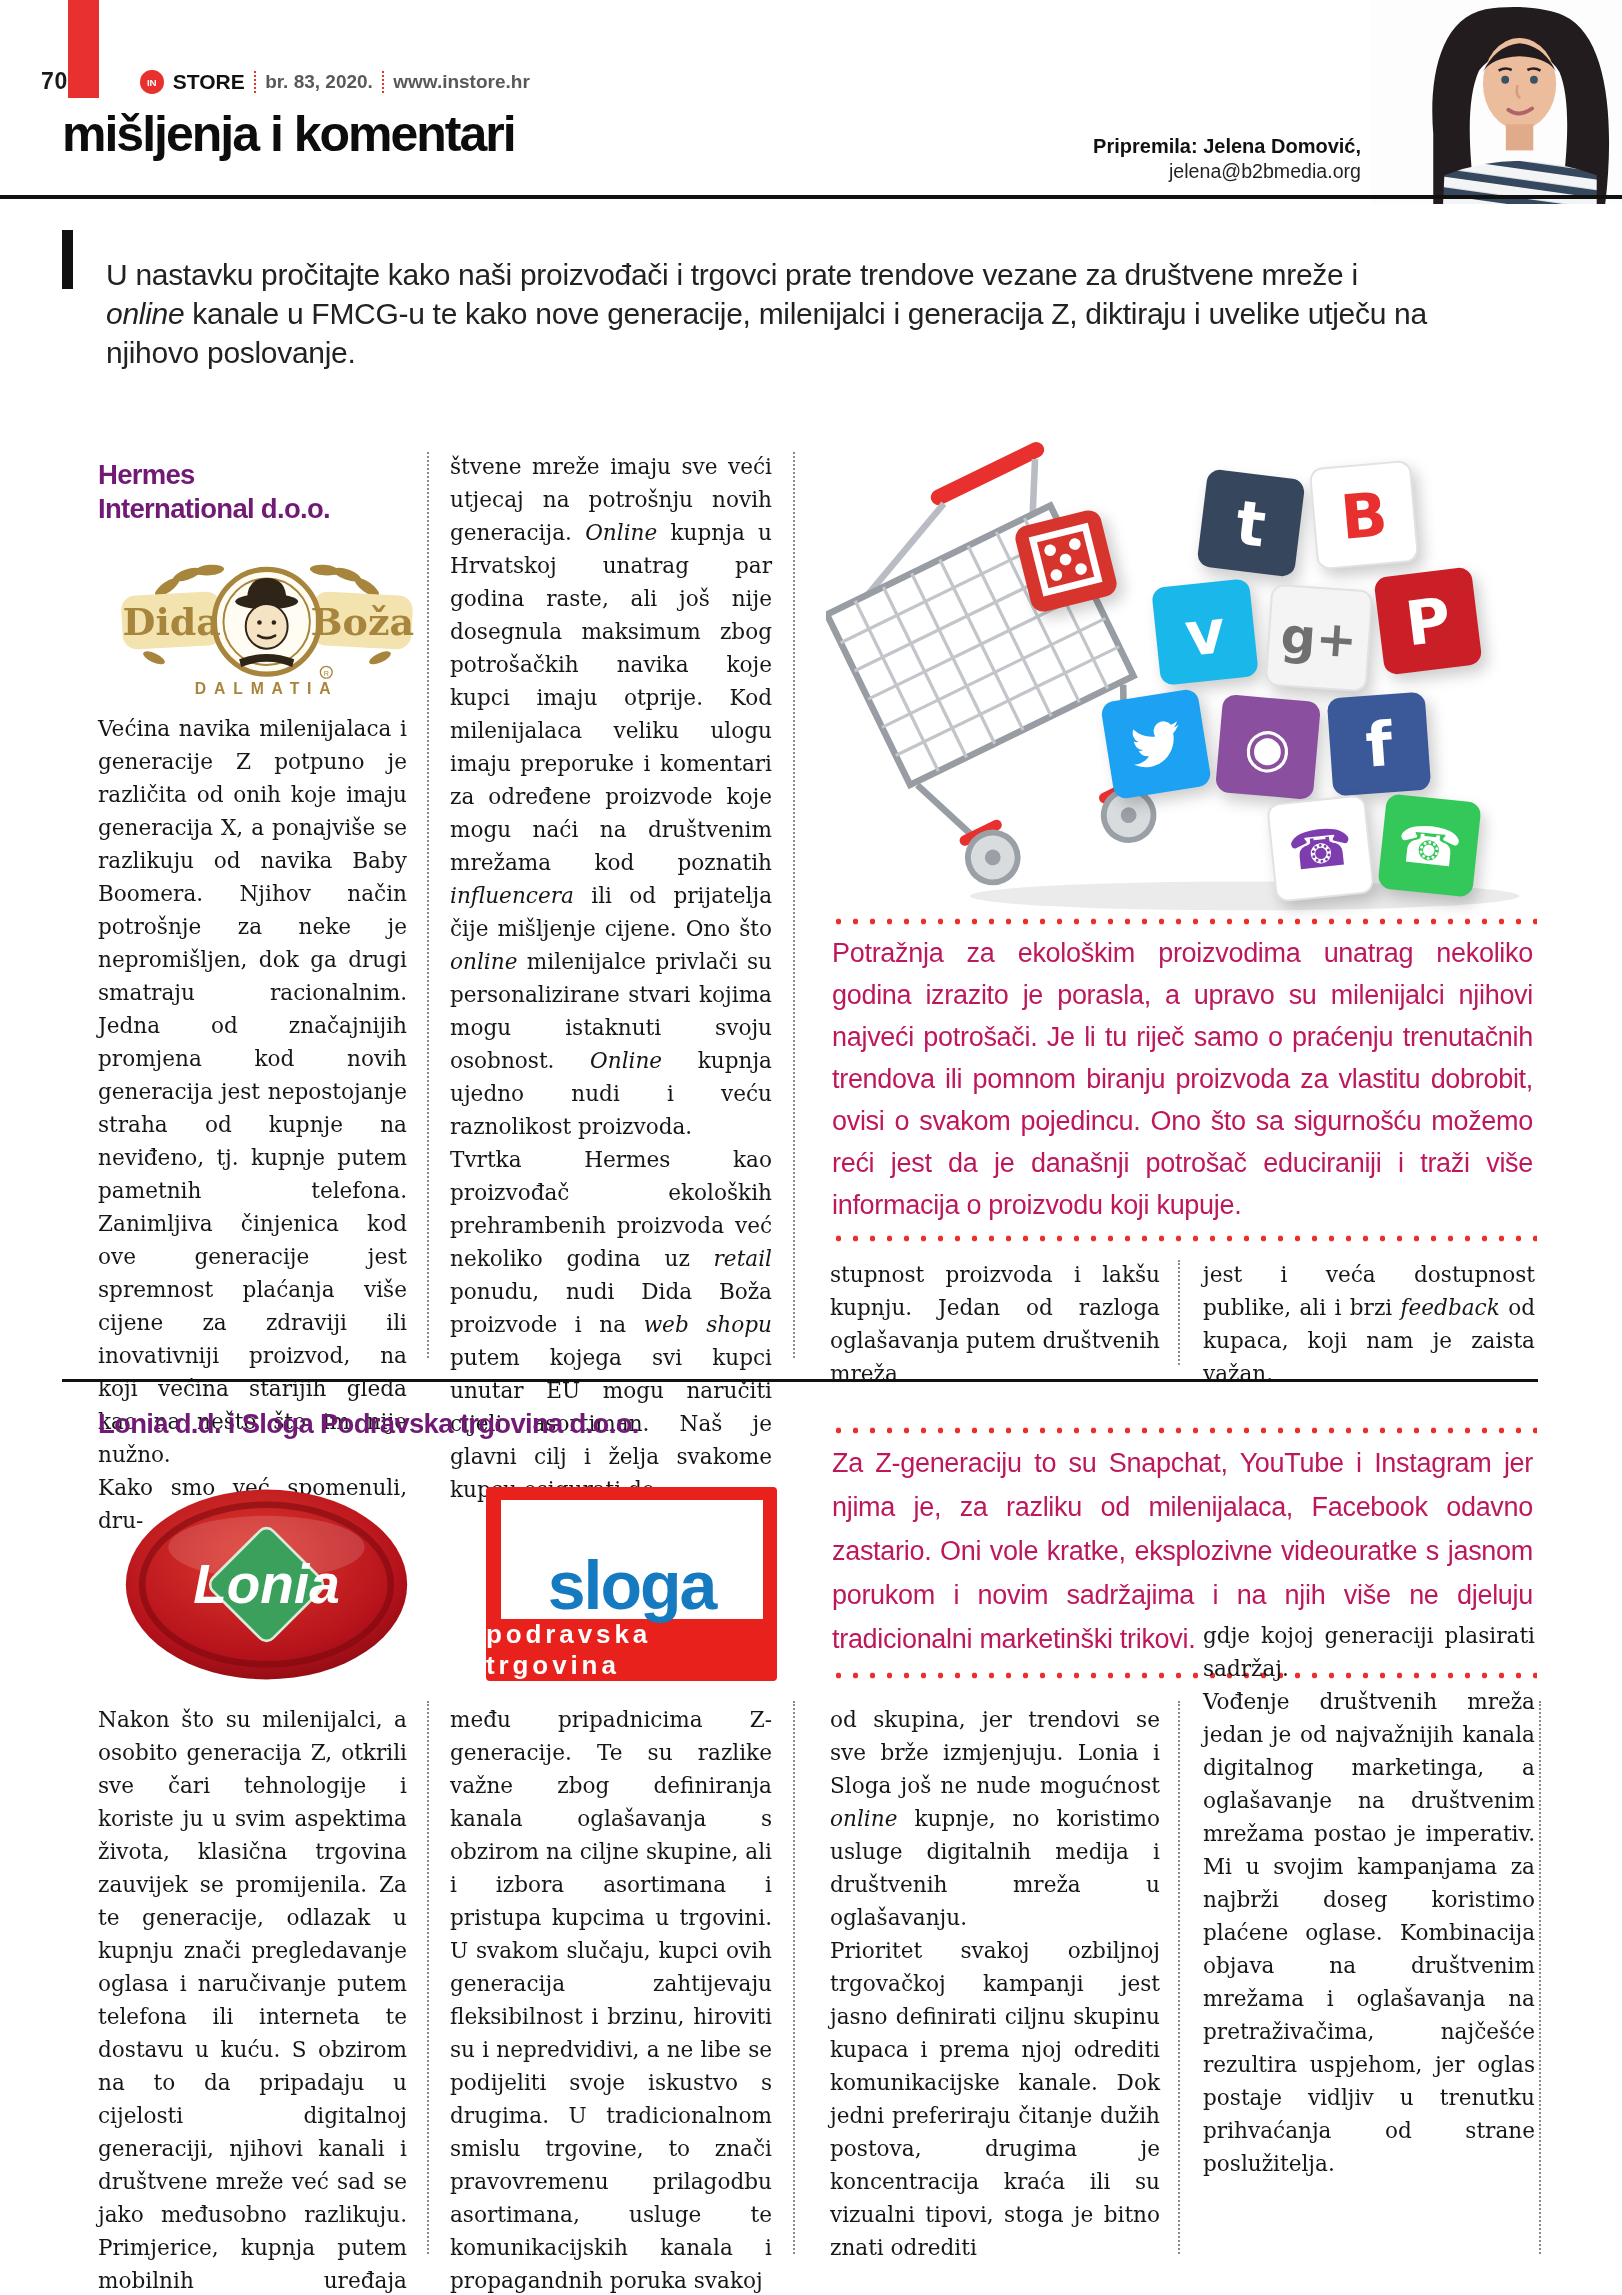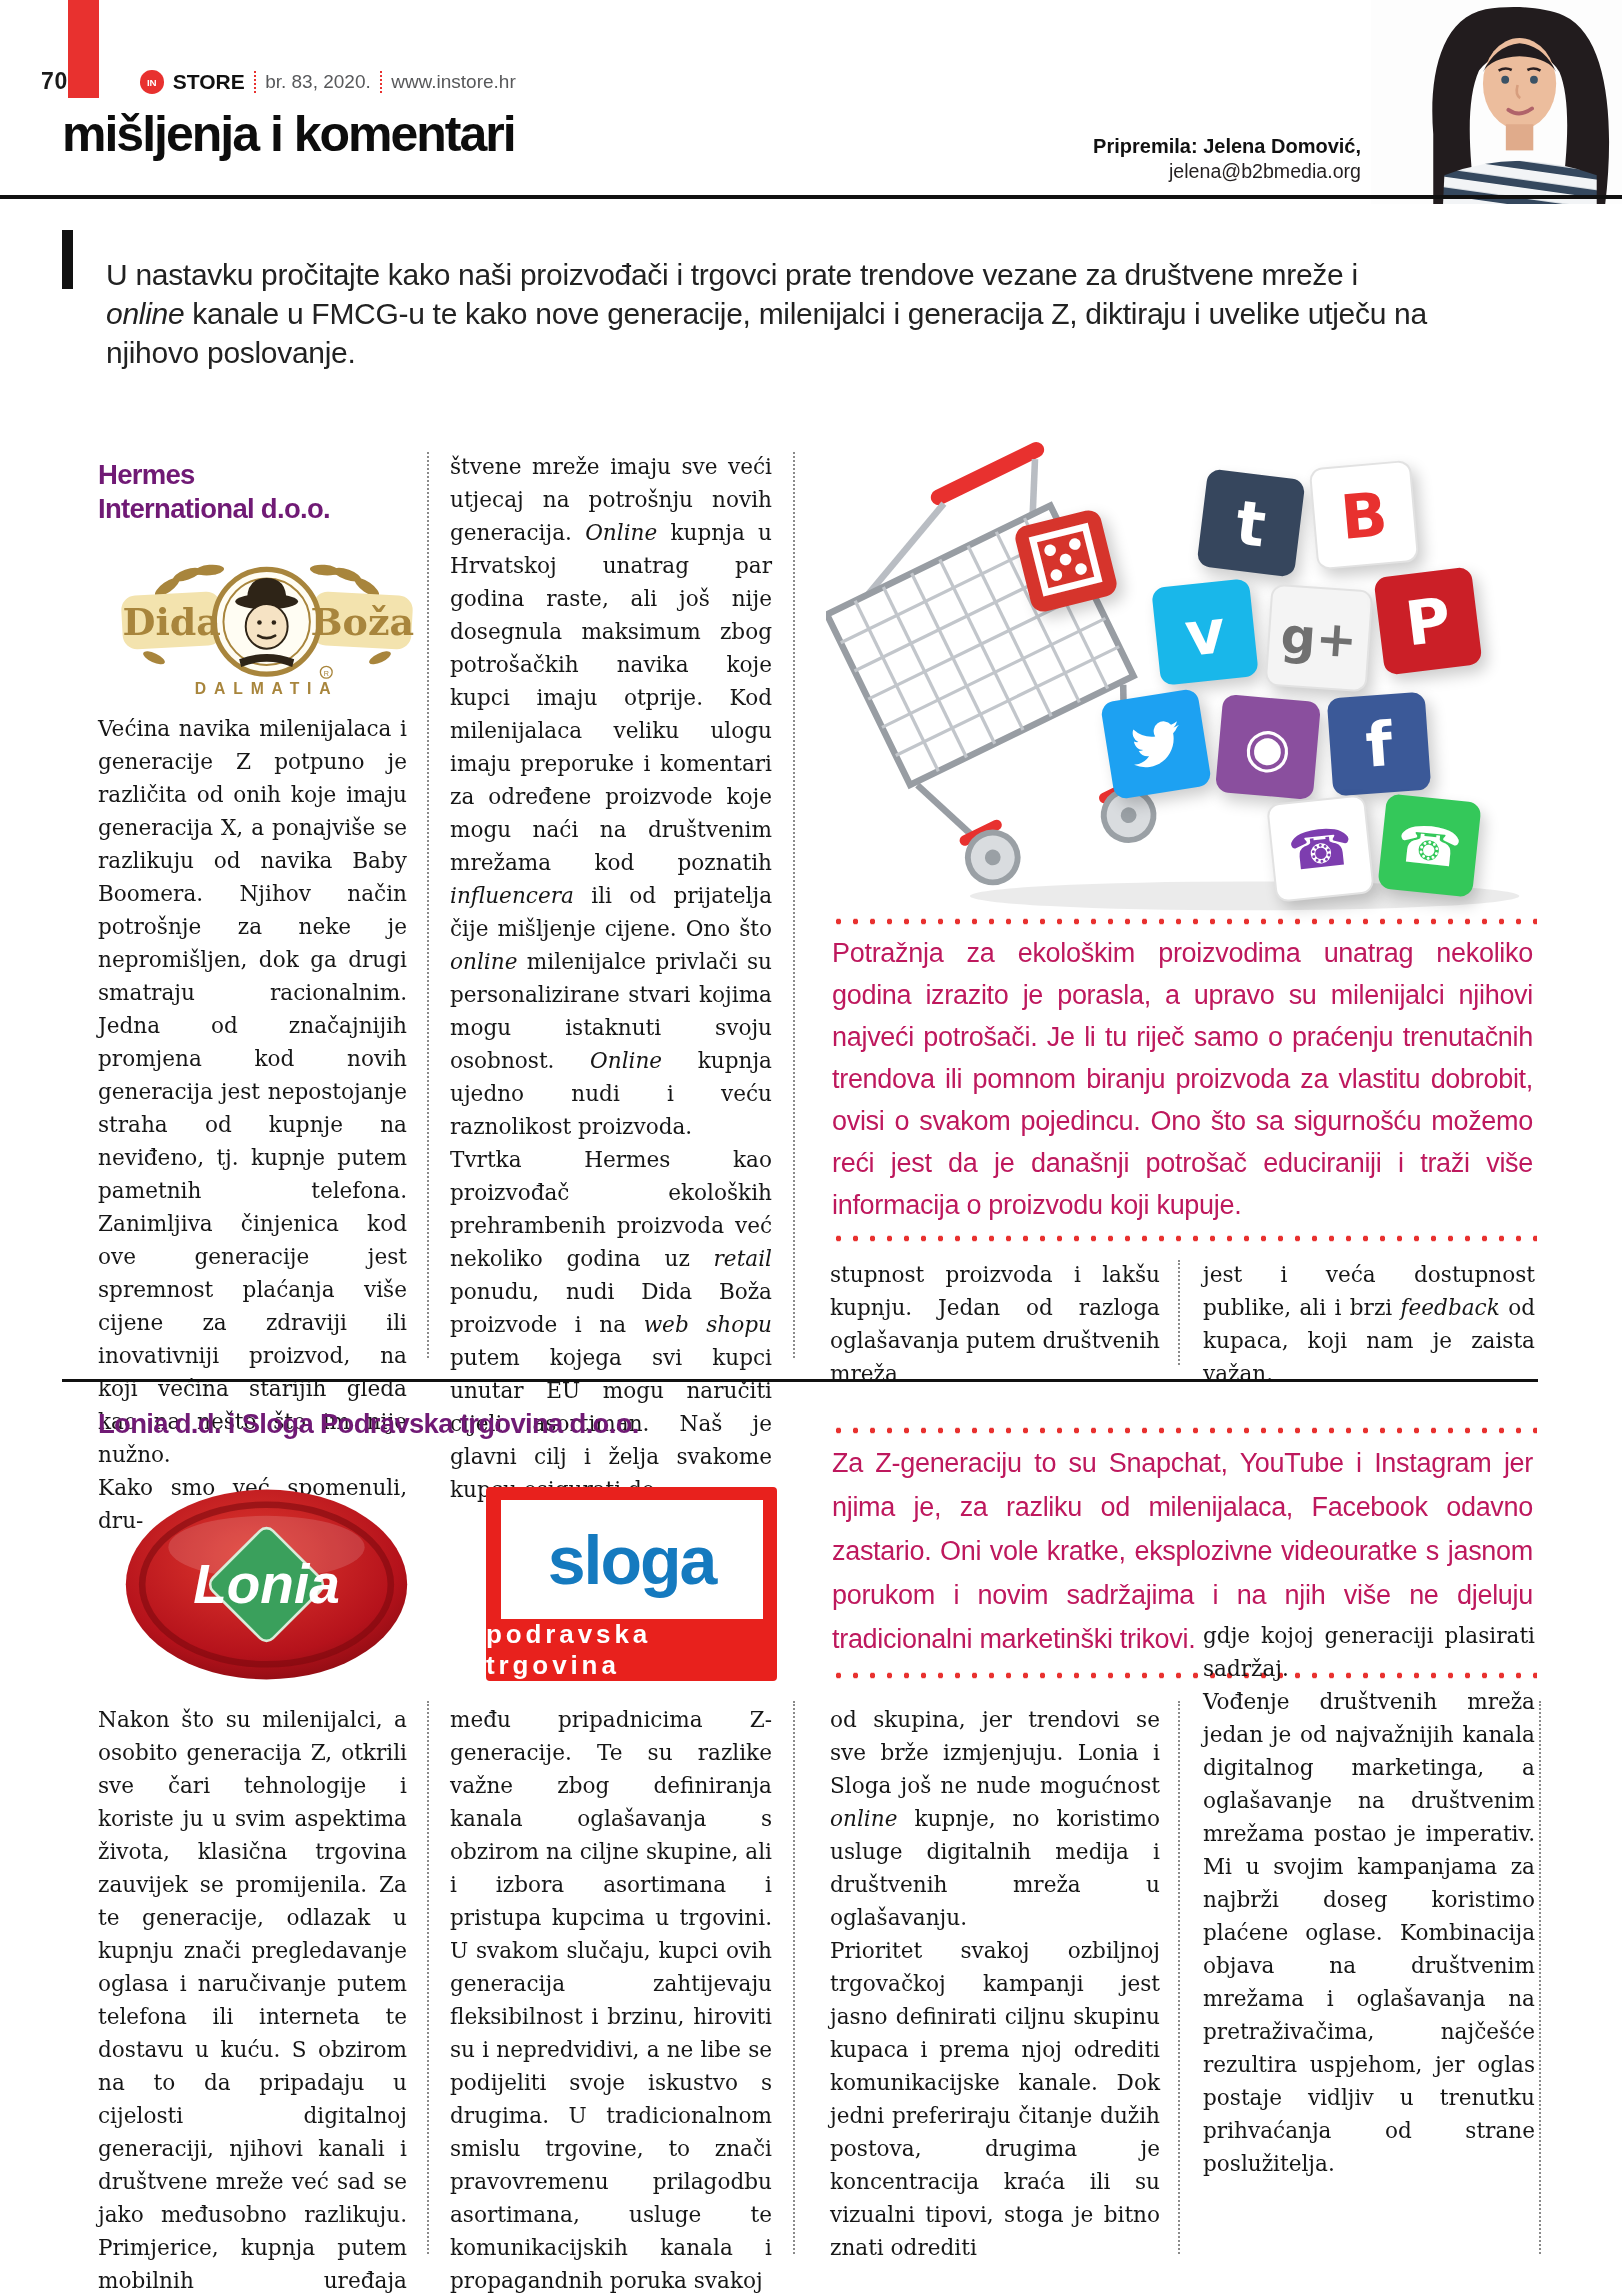--- a/index.html
+++ b/index.html
@@ -8,21 +8,21 @@
   .abs{position:absolute;}
 
   
   .page-num{left:41px;top:68px;font-size:23px;font-weight:800;letter-spacing:0.7px;}
   .red-bar{left:68px;top:0;width:31px;height:98px;background:#e8312f;}
   .logo-row{left:140px;top:69px;height:26px;display:flex;align-items:center;gap:9.2px;}
   .logo-circle{width:23.6px;height:23.6px;border-radius:50%;background:#e8312f;color:#fff;
                display:flex;align-items:center;justify-content:center;font-size:9.8px;font-weight:800;}
   .logo-store{font-size:21px;font-weight:800;letter-spacing:0;color:#111;}
   .meta-sep{width:0;height:22px;border-left:2.6px dotted #e8312f;}
-  .meta-text{font-size:19px;color:#58595b;font-weight:400;}
+  .meta-text{font-size:19px;color:#58595b;font-weight:700;}
   .main-title{left:62px;top:105px;font-size:50px;font-weight:800;letter-spacing:-2px;color:#0d0d0d;}
   .byline-block{left:851px;top:133px;width:510px;text-align:right;line-height:1.3;}
   .byline-name{font-size:20px;font-weight:800;color:#111;}
   .byline-email{font-size:19.6px;font-weight:400;color:#231f20;}
   .rule-header{left:0;top:195px;width:1623px;height:3.9px;background:#111;}
   .tick{left:62px;top:230px;width:10.5px;height:59px;background:#111;}
   .avatar-box{left:1371px;top:0;width:252px;height:204px;}
 
   
   .intro{left:98px;top:247px;width:1348px;font-size:30px;font-weight:300;line-height:1.3;
@@ -53,21 +53,21 @@
   #cube-layer{position:absolute;left:0;top:0;width:100%;height:100%;}
   .cube{position:absolute;display:flex;align-items:center;justify-content:center;border-radius:13px;
         font-family:"DejaVu Sans",sans-serif;font-weight:800;box-shadow:5.2px 7.9px 14.4px rgba(0,0,0,.20);}
 
   
   .dida-box{left:118px;top:553px;width:298px;height:154px;}
   .lonia-box{left:123px;top:1487px;width:287px;height:195px;}
   .sloga-box{left:486px;top:1487px;width:291px;height:194px;background:#e8211d;border-radius:3.9px;
              display:flex;flex-direction:column;align-items:center;}
   .sloga-inner{margin-top:13px;width:262px;height:119px;background:#fff;display:flex;
-               align-items:center;justify-content:center;}
+               align-items:flex-end;justify-content:center;}
   .sloga-word{font-size:68px;font-weight:800;color:#157abf;letter-spacing:-2px;line-height:1;}
   .sloga-sub{flex:1;display:flex;align-items:center;justify-content:center;color:#fff;
              font-size:26px;font-weight:600;letter-spacing:3.9px;}
 </style>
 </head>
 <body>
 
 <div id="page">
 
   <div class="abs page-num">70</div>

